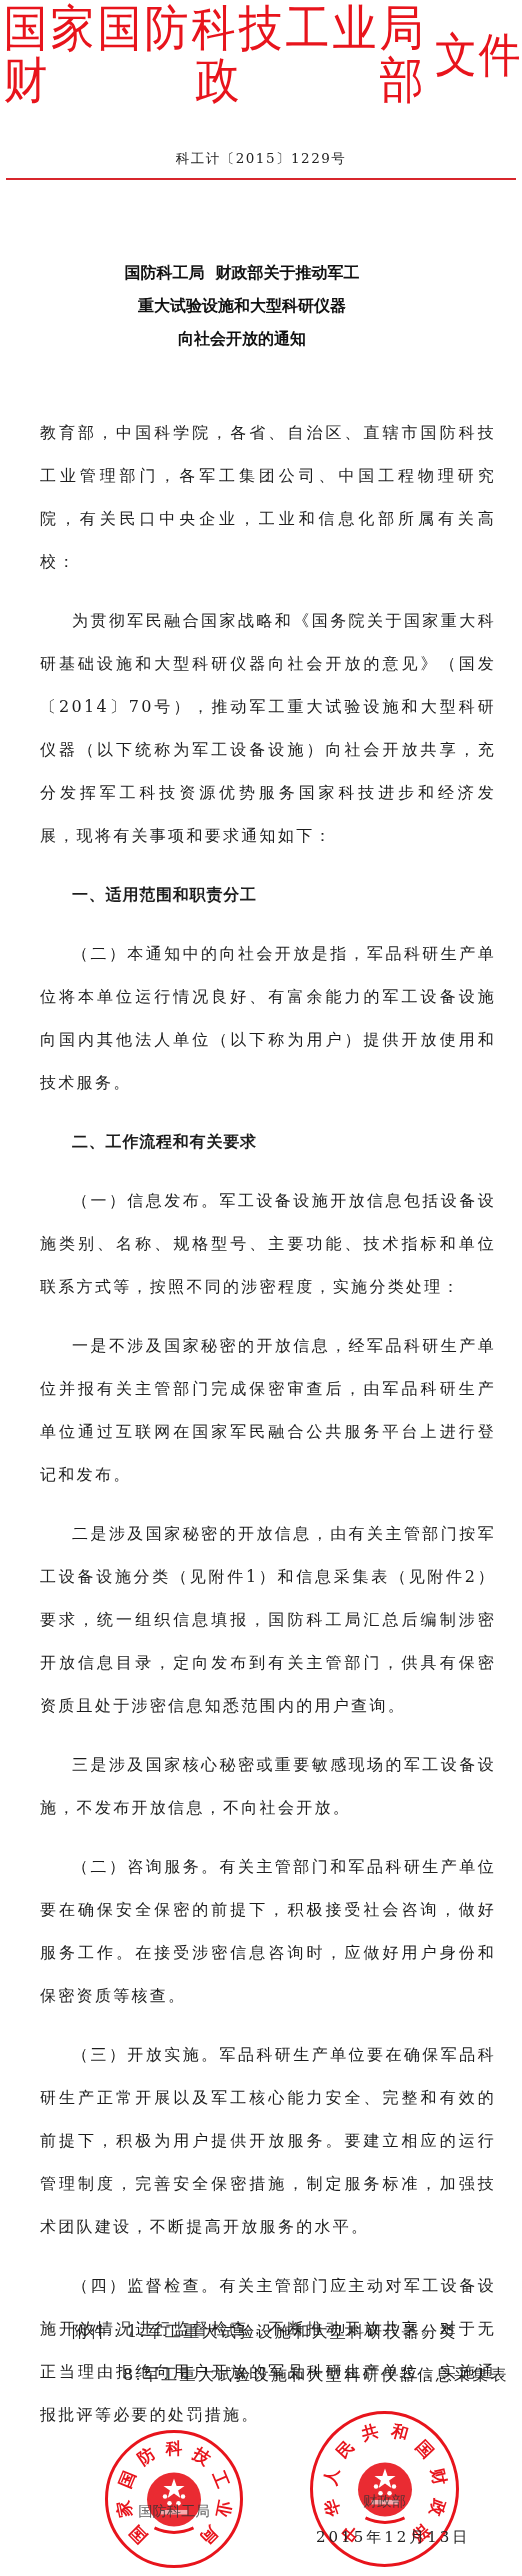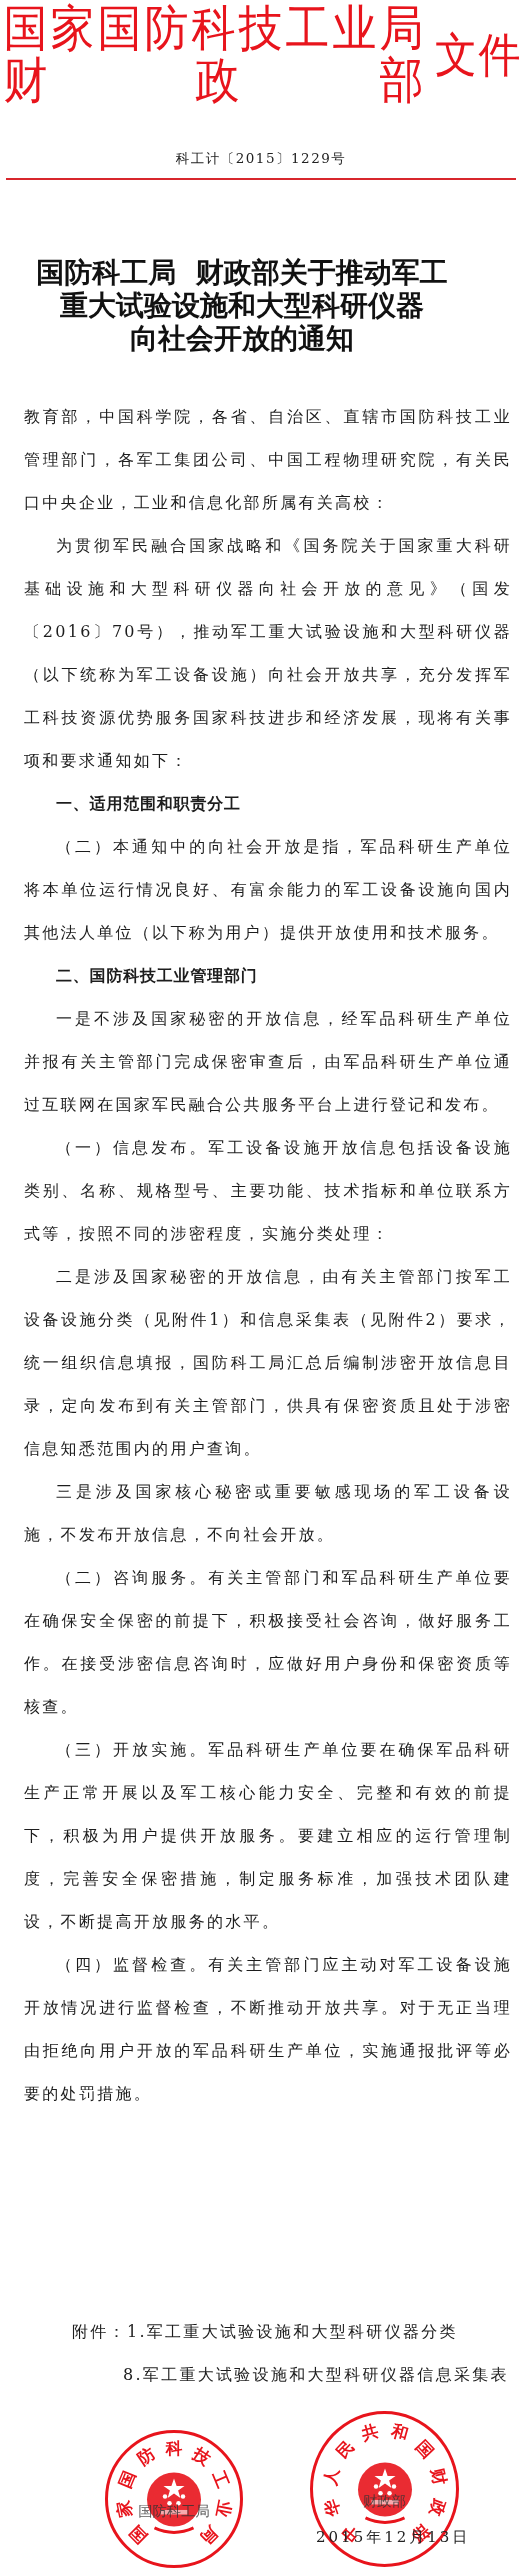--- a/index.html
+++ b/index.html
@@ -11,25 +11,25 @@
   .mast { color: #e8141c; font-family: "DejaVu Serif", "Liberation Serif", serif; }
   .mast-row1 { left: 3px; top: 1.5px; width: 421px; height: 51px; display: flex; justify-content: space-between; }
   .mast-row1 span { font-size: 44px; line-height: 51px; width: 45px; text-align: center; display: inline-block; transform: scaleY(1.12); }
   .mast-row2 { left: 3px; top: 54px; width: 421px; height: 51px; }
   .mast-row2 span { position: absolute; font-size: 44px; line-height: 51px; width: 45px; text-align: center; transform: scaleY(1.12); }
   .mast-suffix { left: 435px; top: 30px; font-size: 42px; line-height: 50px; letter-spacing: 1.5px; transform: scaleY(1.12); }
 
   .doc-no { left: 0; width: 522px; top: 150px; text-align: center; font-size: 13.5px; letter-spacing: 1.5px; color: #222; }
   .red-rule { left: 6px; top: 178px; width: 510px; height: 2.3px; background: #d8262c; }
 
-  .title { left: 0; width: 484px; top: 256px; text-align: center; font-weight: bold; font-size: 28px; line-height: 33px; color: #111; }
+  .title { left: 0; width: 484px; top: 256px; text-align: center; font-weight: bold; font-size: 16px; line-height: 33px; color: #111; }
   .title div { white-space: nowrap; }
 
   .body { left: 24px; top: 395px; width: 488px; font-size: 16px; line-height: 43px; letter-spacing: 2.3px; color: #1d1d1d; }
-  .body p { margin: 0; text-align: justify; text-align-last: left; }
+  .body p { margin: 16px; text-align: justify; text-align-last: left; }
   .body p.indent { text-indent: 2em; }
   .body p.heading { font-family: "DejaVu Sans", "Liberation Sans", sans-serif; font-weight: bold; text-indent: 2em; letter-spacing: 0.8px; }
   .underline-wavy { text-decoration: underline wavy #333; text-underline-offset: 3px; }
 
   .attach { left: 24px; top: 2310px; width: 488px; font-size: 16px; line-height: 43px; letter-spacing: 2.3px; color: #1d1d1d; }
   .attach .a1 { padding-left: 48px; }
   .attach .a2 { padding-left: 99px; }
 
   
   .seal { position: absolute; border: 3.8px solid #e8141c; border-radius: 50%; }
@@ -67,28 +67,28 @@
 <div class="abs red-rule"></div>
 
 <div class="abs title">
   <div style="white-space:pre">国防科工局  财政部关于推动军工</div>
   <div>重大试验设施和大型科研仪器</div>
   <div>向社会开放的通知</div>
 </div>
 
 <div class="abs body">
   <p>教育部，中国科学院，各省、自治区、直辖市国防科技工业管理部门，各军工集团公司、中国工程物理研究院，有关民口中央企业，工业和信息化部所属有关高校：</p>
-  <p class="indent">为贯彻军民融合国家战略和《国务院关于国家重大科研基础设施和大型科研仪器向社会开放的意见》（国发〔2016〕70号），推动军工重大试验设施和大型科研仪器（以下统称为军工设备设施）向社会开放共享，充分发挥军工科技资源优势服务国家科技进步和经济发展，现将有关事项和要求通知如下：</p>
+  <p class="indent">为贯彻军民融合国家战略和《国务院关于国家重大科研基础设施和大型科研仪器向社会开放的意见》（国发〔2014〕70号），推动军工重大试验设施和大型科研仪器（以下统称为军工设备设施）向社会开放共享，充分发挥军工科技资源优势服务国家科技进步和经济发展，现将有关事项和要求通知如下：</p>
 
   <p class="heading">一、适用范围和职责分工</p>
   <p class="indent">（二）本通知中的向社会开放是指，军品科研生产单位将本单位运行情况良好、有富余能力的军工设备设施向国内其他法人单位（以下称为用户）提供开放使用和技术服务。</p>
 
-  <p class="heading">二、国防科技工业管理部门</p>
+  <p class="heading">二、工作流程和有关要求</p>
+  <p class="indent">（一）信息发布。军工设备设施开放信息包括设备设施类别、名称、规格型号、主要功能、技术指标和单位联系方式等，按照不同的涉密程度，实施分类处理：</p>
   <p class="indent">一是不涉及国家秘密的开放信息，经军品科研生产单位并报有关主管部门完成保密审查后，由军品科研生产单位通过互联网在国家军民融合公共服务平台上进行登记和发布。</p>
-  <p class="indent">（一）信息发布。军工设备设施开放信息包括设备设施类别、名称、规格型号、主要功能、技术指标和单位联系方式等，按照不同的涉密程度，实施分类处理：</p>
   <p class="indent">二是涉及国家秘密的开放信息，由有关主管部门按军工设备设施分类（见附件1）和信息采集表（见附件2）要求，统一组织信息填报，国防科工局汇总后编制涉密开放信息目录，定向发布到有关主管部门，供具有保密资质且处于涉密信息知悉范围内的用户查询。</p>
   <p class="indent">三是涉及国家核心秘密或重要敏感现场的军工设备设施，不发布开放信息，不向社会开放。</p>
   <p class="indent">（二）咨询服务。有关主管部门和军品科研生产单位要在确保安全保密的前提下，积极接受社会咨询，做好服务工作。在接受涉密信息咨询时，应做好用户身份和保密资质等核查。</p>
   <p class="indent">（三）开放实施。军品科研生产单位要在确保军品科研生产正常开展以及军工核心能力安全、完整和有效的前提下，积极为用户提供开放服务。要建立相应的运行管理制度，完善安全保密措施，制定服务标准，加强技术团队建设，不断提高开放服务的水平。</p>
   <p class="indent">（四）监督检查。有关主管部门应主动对军工设备设施开放情况进行监督检查，不断推动开放共享。对于无正当理由拒绝向用户开放的军品科研生产单位，实施通报批评等必要的处罚措施。</p>
 
 </div>
 
 <div class="abs attach">
   <div class="a1"><span>附件：</span><span>1.军工重大试验设施和大型科研仪器分类</span></div>

